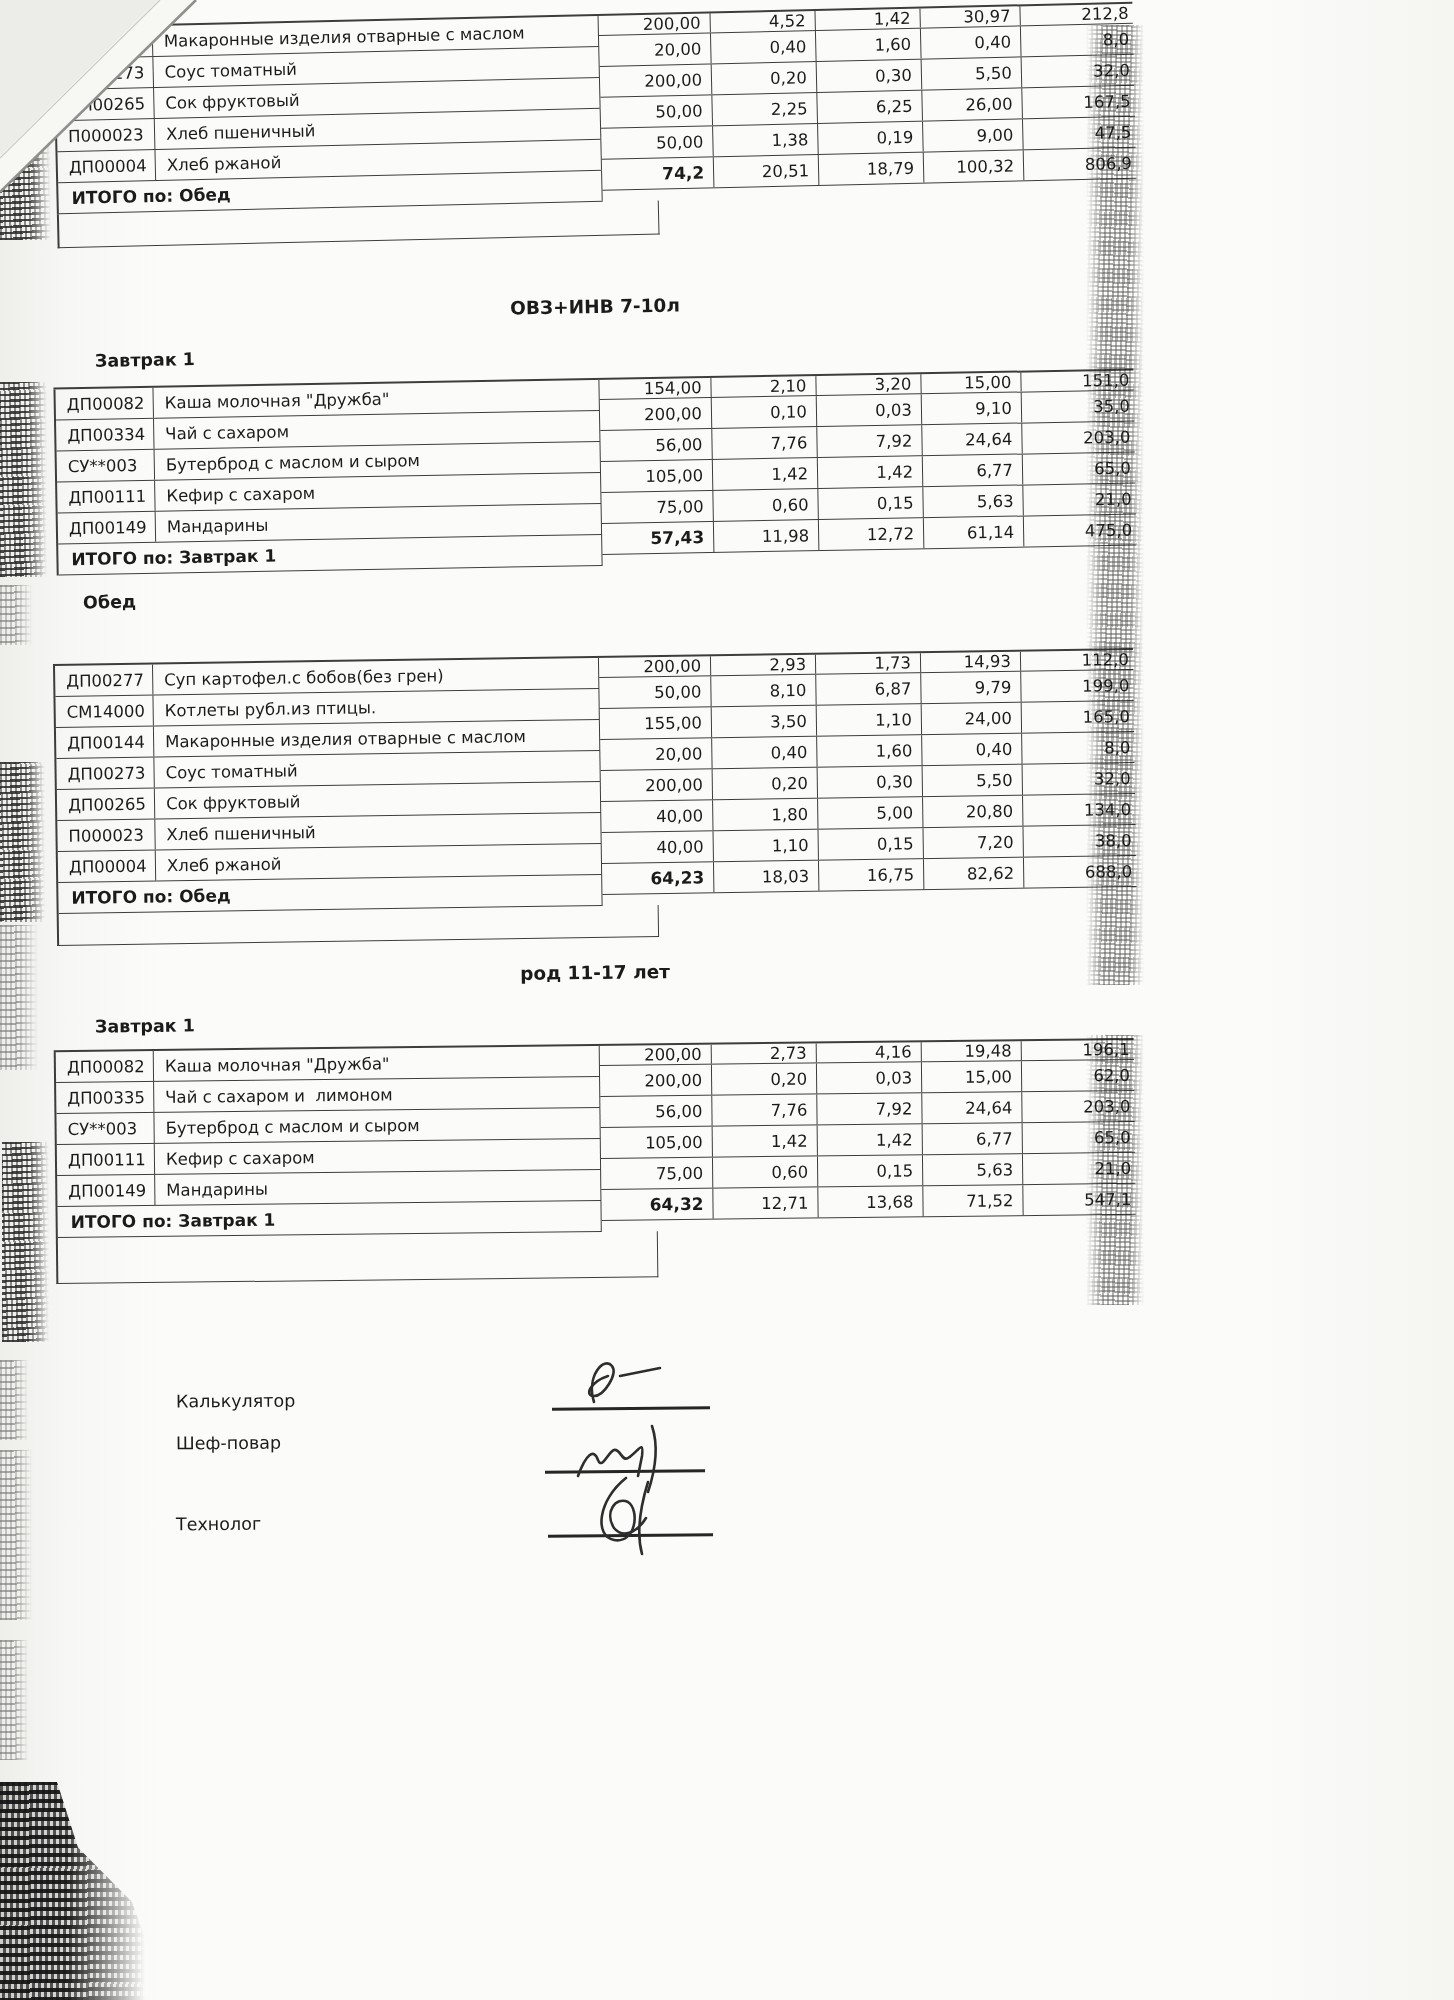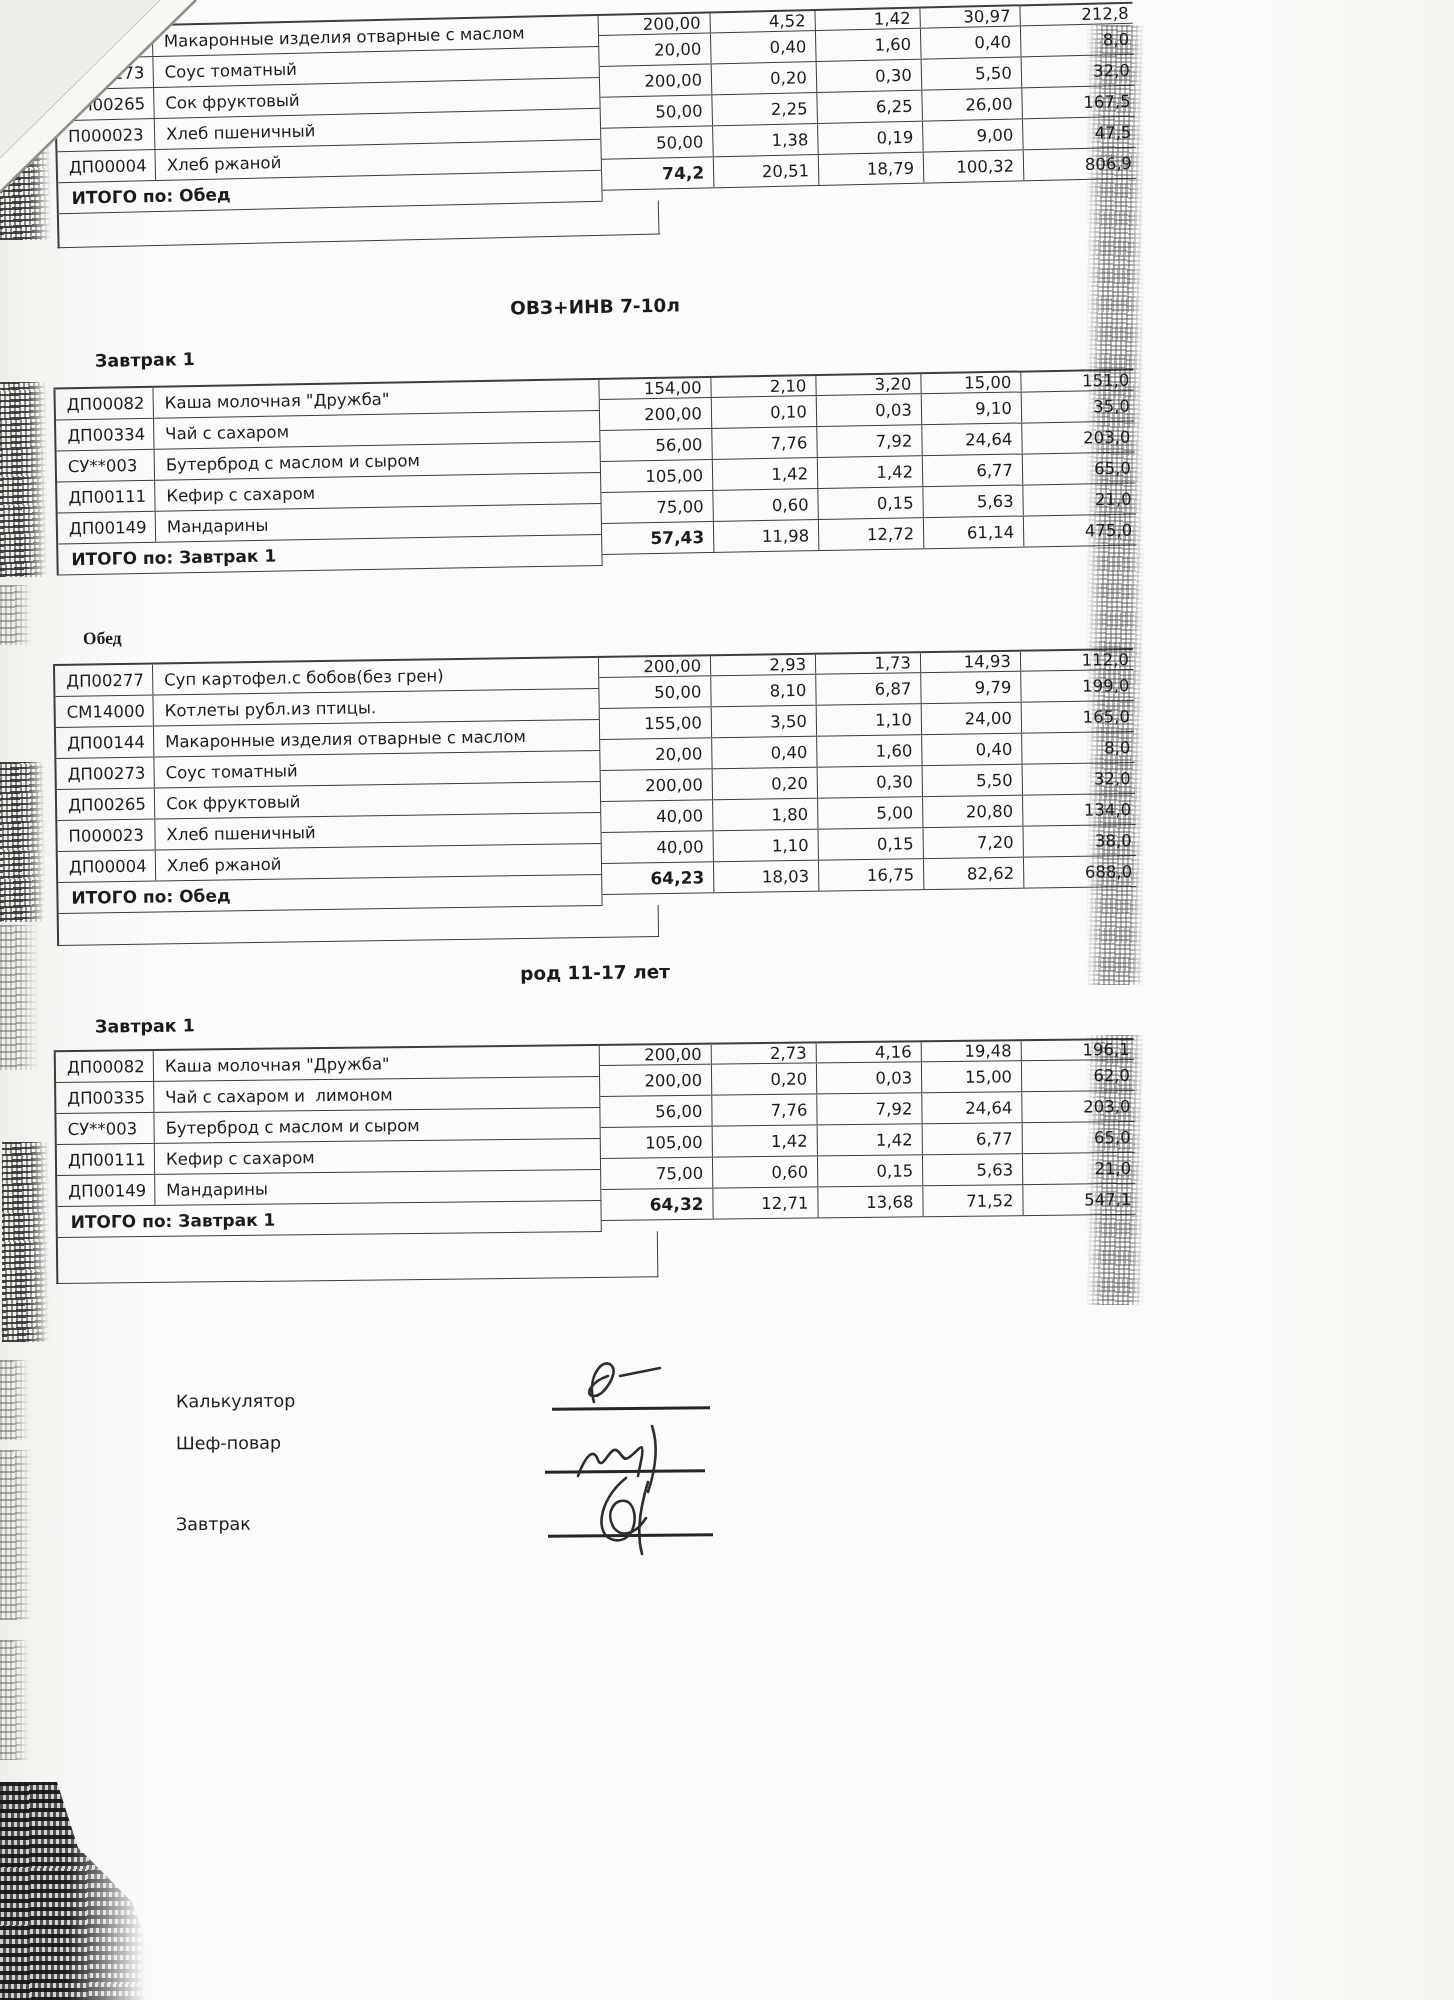--- a/index.html
+++ b/index.html
@@ -209,21 +209,21 @@
         <div class="nrow ntotal">
           <div class="ncell">57,43</div>
           <div class="ncell">11,98</div>
           <div class="ncell">12,72</div>
           <div class="ncell">61,14</div>
           <div class="ncell">475,0</div>
         </div>
       </div>
     </div>
 
-  <div class="meal-label" style="top:628px;left:83px;transform:rotate(-0.85deg);font-family:Liberation Serif, serif;">Обед</div>
+  <div class="meal-label" style="top:592px;left:83px;transform:rotate(-0.85deg);">Обед</div>
   <div class="tbl" style="top: 656px; transform: rotate(-0.85deg); height: 280px;">
       <div class="lgrid">
         <div class="trow">
           <div class="tcell code">ДП00277</div>
           <div class="tcell name">Суп картофел.с бобов(без грен)</div>
         </div>
         <div class="trow">
           <div class="tcell code">СМ14000</div>
           <div class="tcell name">Котлеты рубл.из птицы.</div>
         </div>
@@ -383,21 +383,21 @@
           <div class="ncell">12,71</div>
           <div class="ncell">13,68</div>
           <div class="ncell">71,52</div>
           <div class="ncell">547,1</div>
         </div>
       </div>
     </div>
 
   <div class="sig-role" style="top:1385px;left:176px;transform:rotate(-0.4deg);margin-top:48px;">Шеф-повар</div>
   <div class="sig-role" style="top:1391px;left:176px;transform:rotate(-0.4deg);">Калькулятор</div>
-  <div class="sig-role" style="top:1514px;left:176px;transform:rotate(-0.4deg);">Завтрак</div>
+  <div class="sig-role" style="top:1514px;left:176px;transform:rotate(-0.4deg);">Технолог</div>
 
   <div class="sig-line" style="top:1407px;left:552px;width:158px;transform:rotate(-0.6deg);"></div>
   <div class="sig-line" style="top:1470px;left:545px;width:160px;transform:rotate(-0.6deg);"></div>
   <div class="sig-line" style="top:1534px;left:548px;width:165px;transform:rotate(-0.6deg);"></div>
 
   <svg class="sig-svg" style="top:1340px;left:560px;" width="130" height="85" viewBox="0 0 130 85">
     <path d="M34,62 C26,36 44,16 52,26 C58,34 44,56 34,56 C24,56 30,42 48,36 M60,36 L100,28" fill="none" stroke="#2e2e2e" stroke-width="2.6" stroke-linecap="round"></path>
   </svg>
   <svg class="sig-svg" style="top:1408px;left:560px;" width="140" height="95" viewBox="0 0 140 95">
     <path d="M18,68 C26,46 34,40 38,52 C42,62 48,44 54,42 C60,40 62,54 68,50 C78,44 84,30 82,48 L78,68 M92,18 C98,36 96,60 88,84" fill="none" stroke="#2e2e2e" stroke-width="2.6" stroke-linecap="round"></path>

